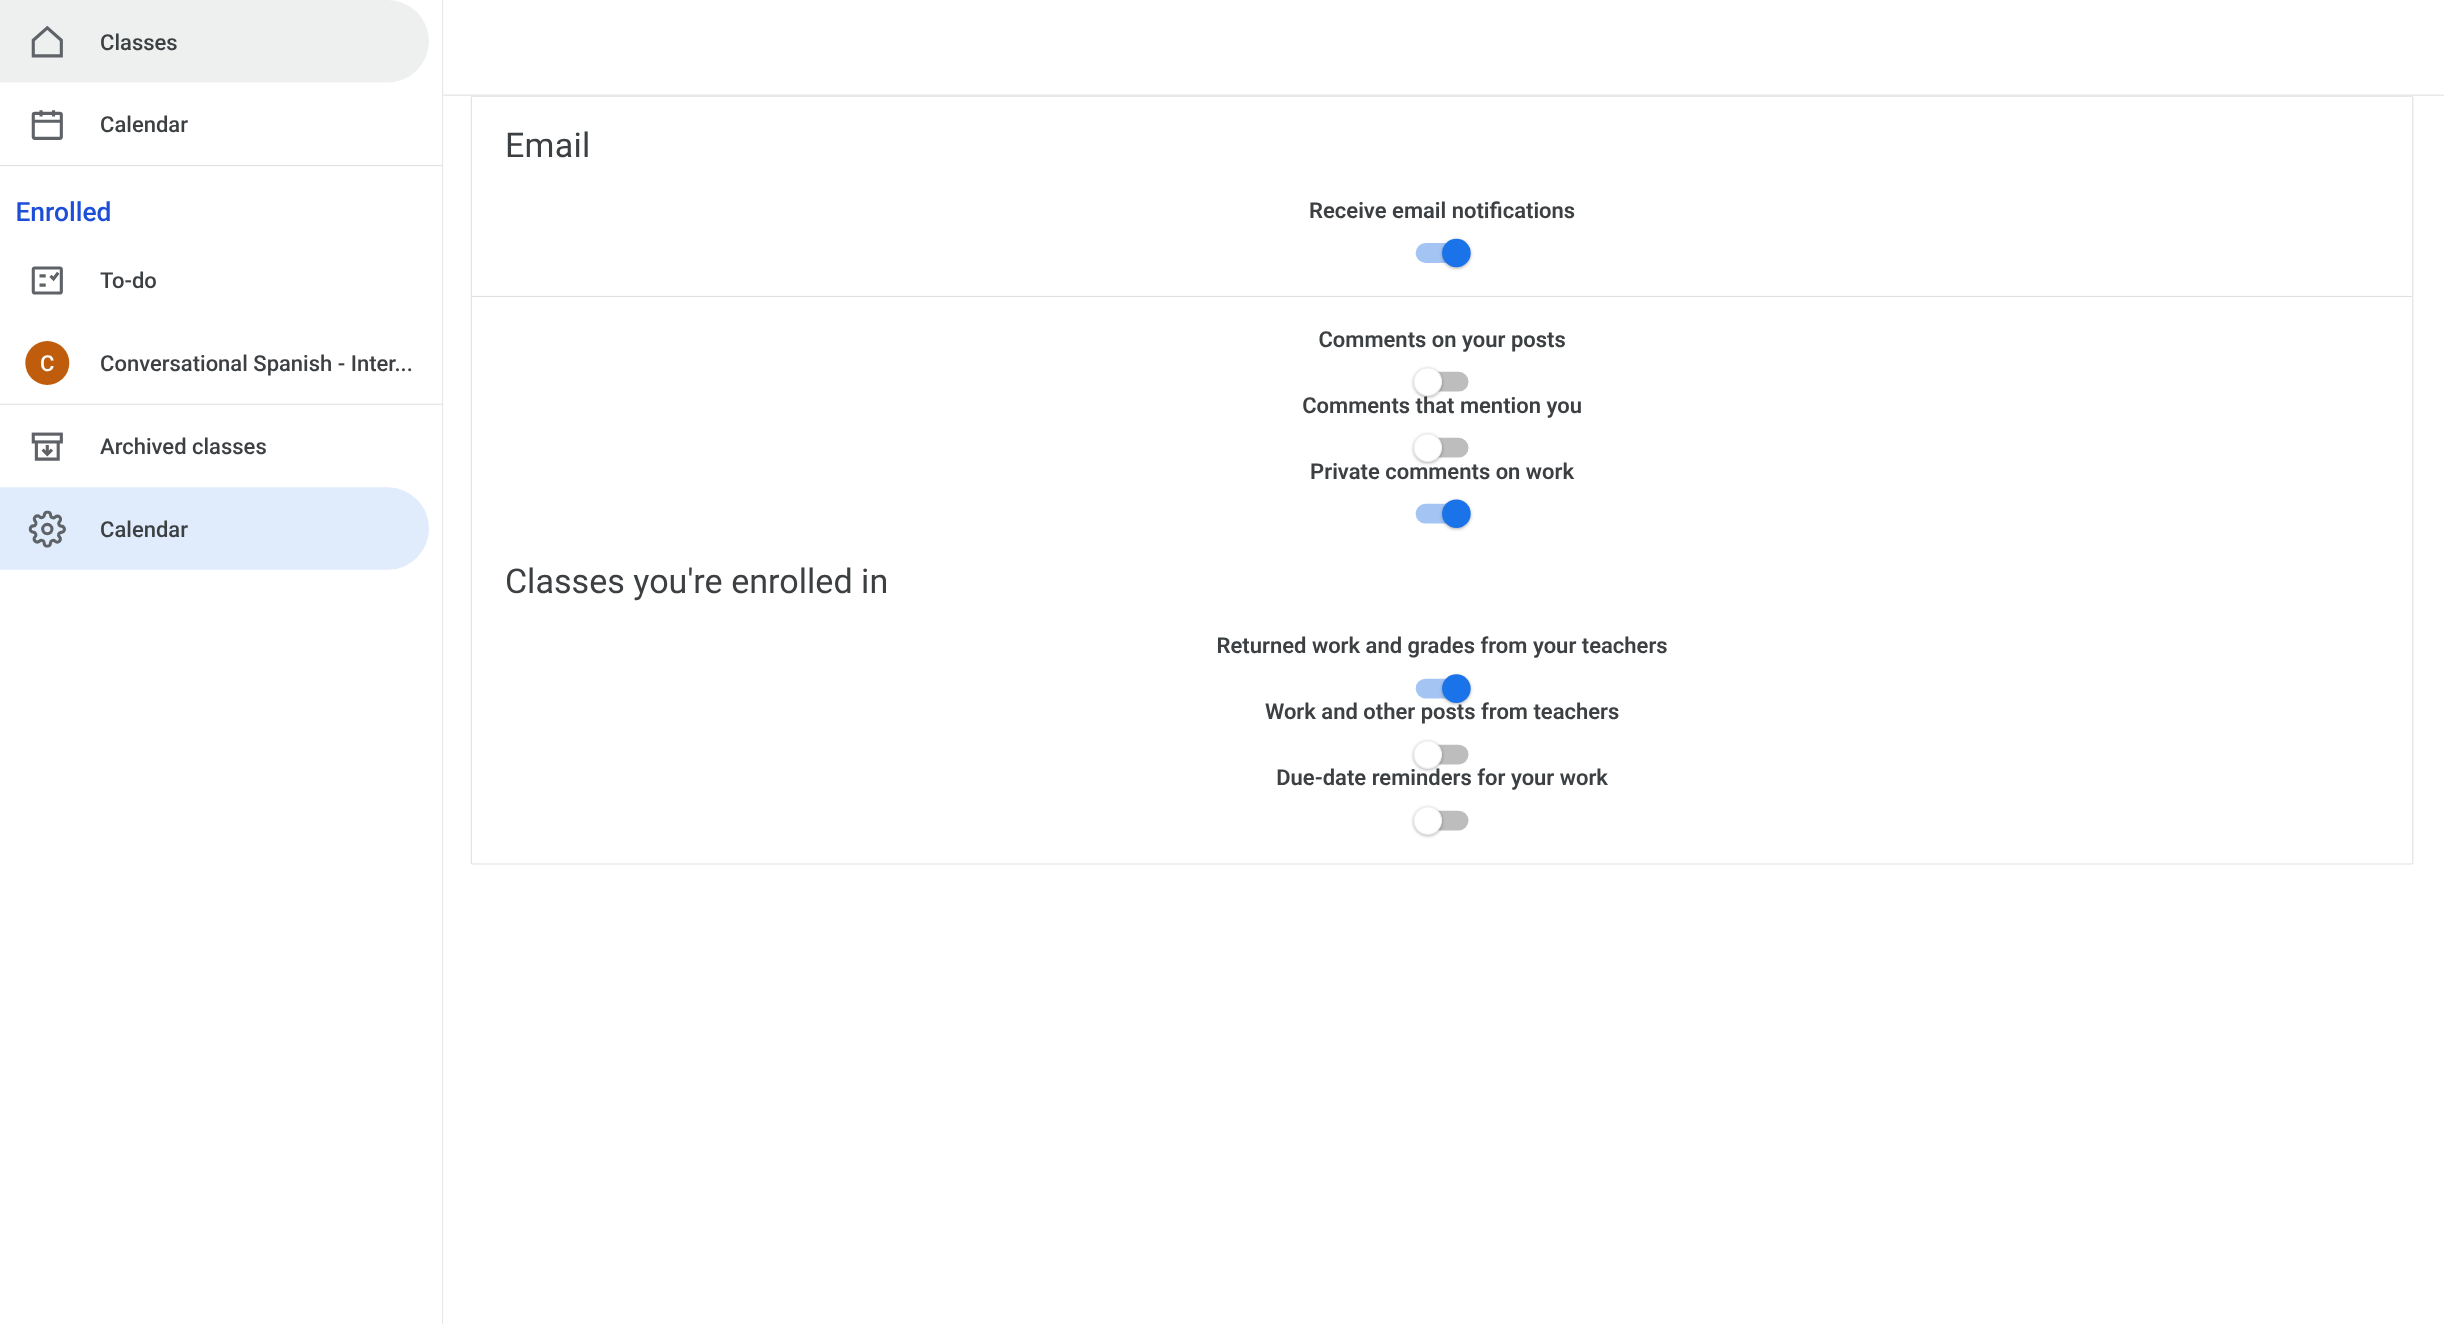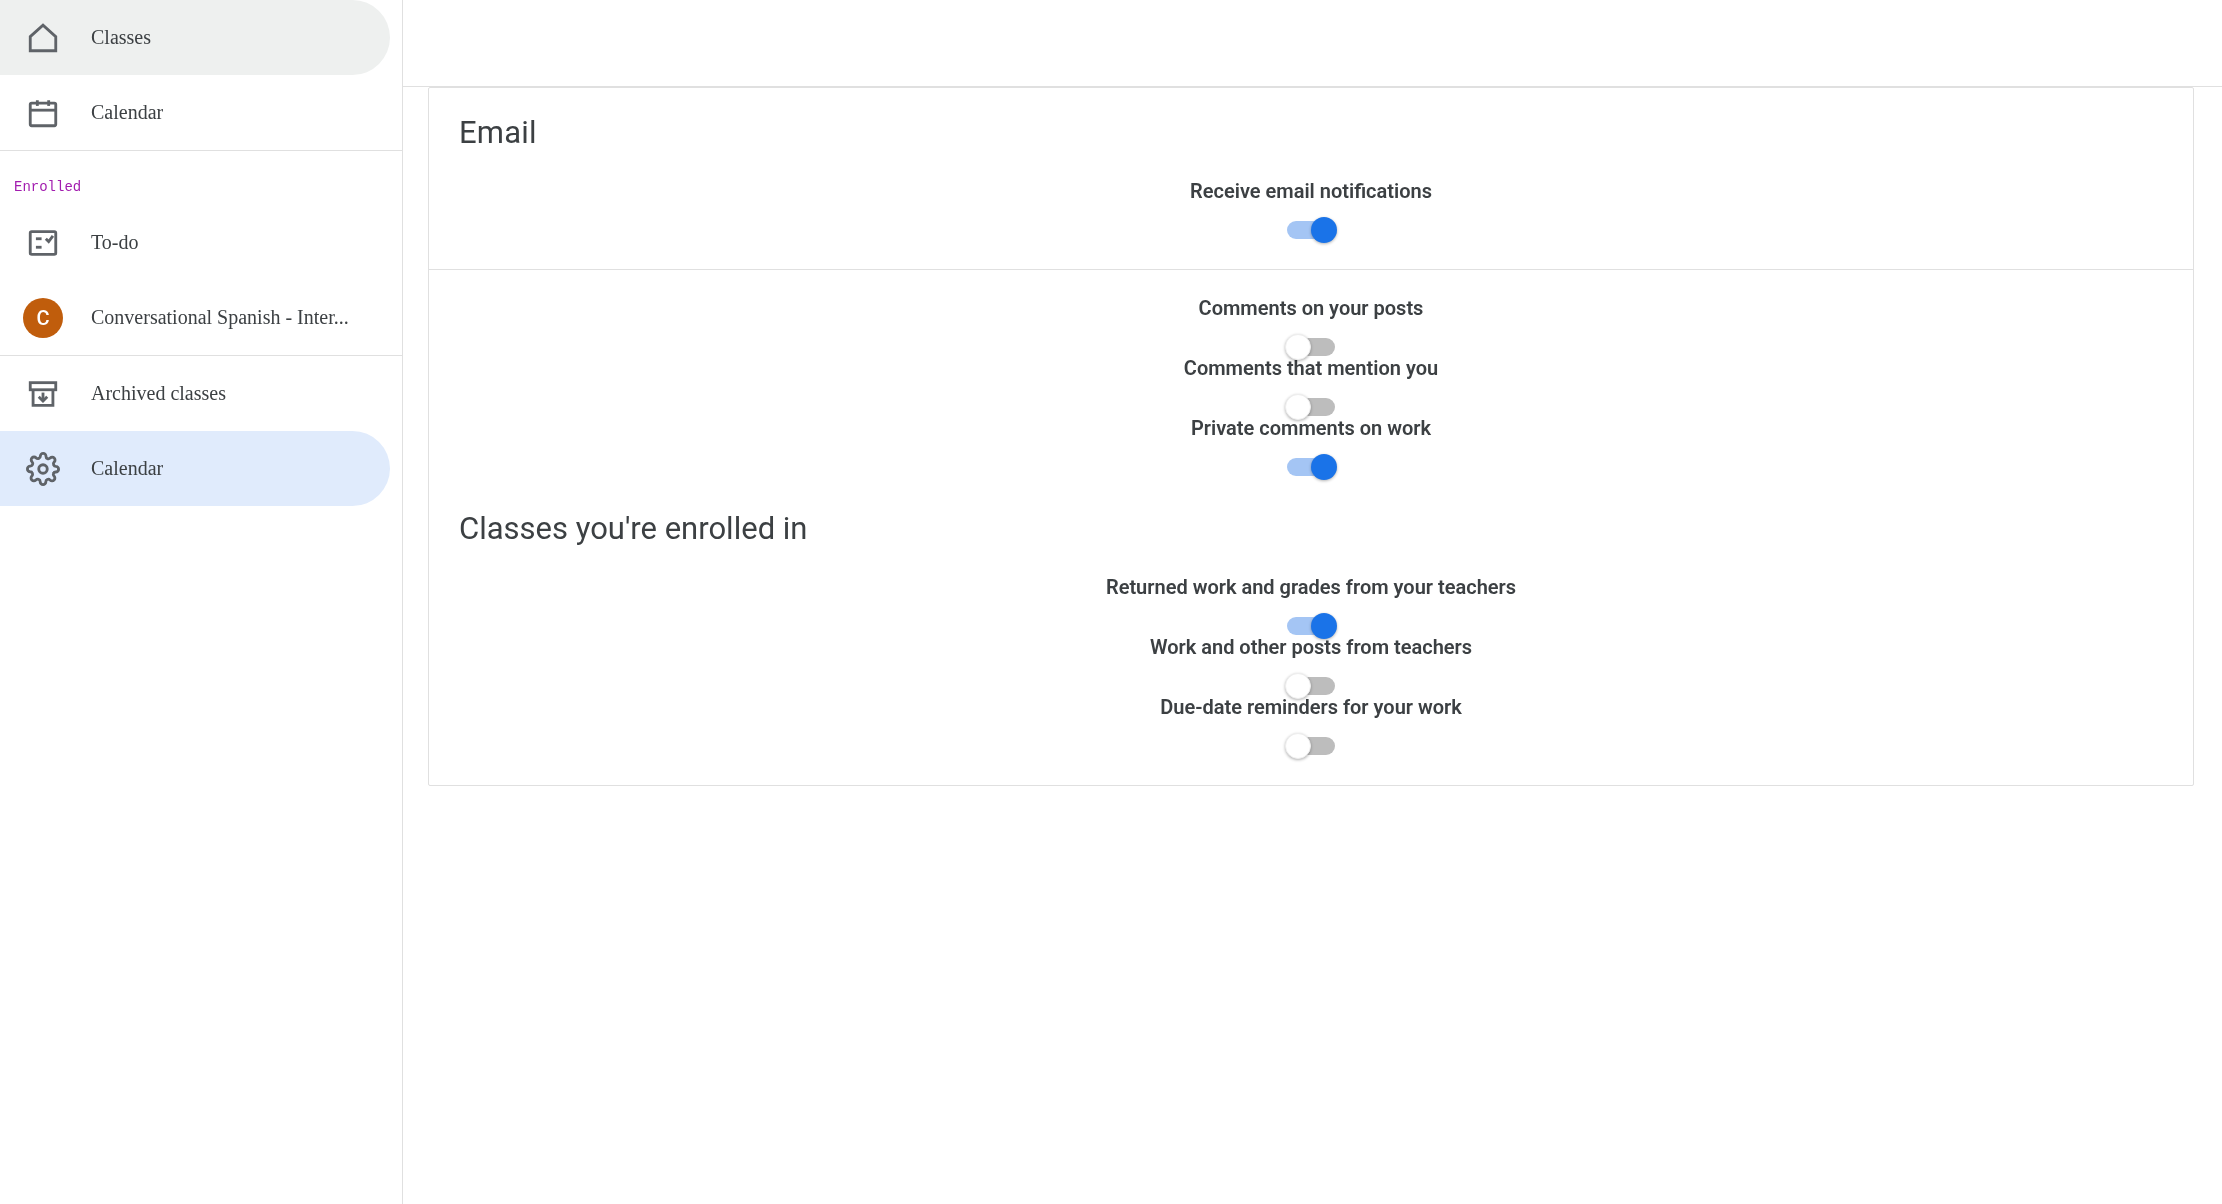--- a/index.html
+++ b/index.html
@@ -42,28 +42,26 @@
     .nav-icon svg { width: 34px; height: 34px; }
     .nav-label {
       margin-left: 31px;
       font-size: 20px;
       font-weight: 500;
       color: #3c4043;
       white-space: nowrap;
       overflow: hidden;
       text-overflow: ellipsis;
       padding-right: 12px;
-      font-family: Liberation Serif, serif;
     }
     .section-header {
       padding: 28px 0 10px 14px;
-      font-size: 14px;
-      color: #a21caf;
+      font-size: 24px;
+      color: #1d4ed8;
       font-weight: 500;
-      font-family: Liberation Mono, monospace;
     }
     .divider { height: 1px; background: #e0e0e0; }
     .avatar {
       width: 40px;
       height: 40px;
       border-radius: 50%;
       background: #c05d0c;
       color: #fff;
       display: flex;
       align-items: center;

